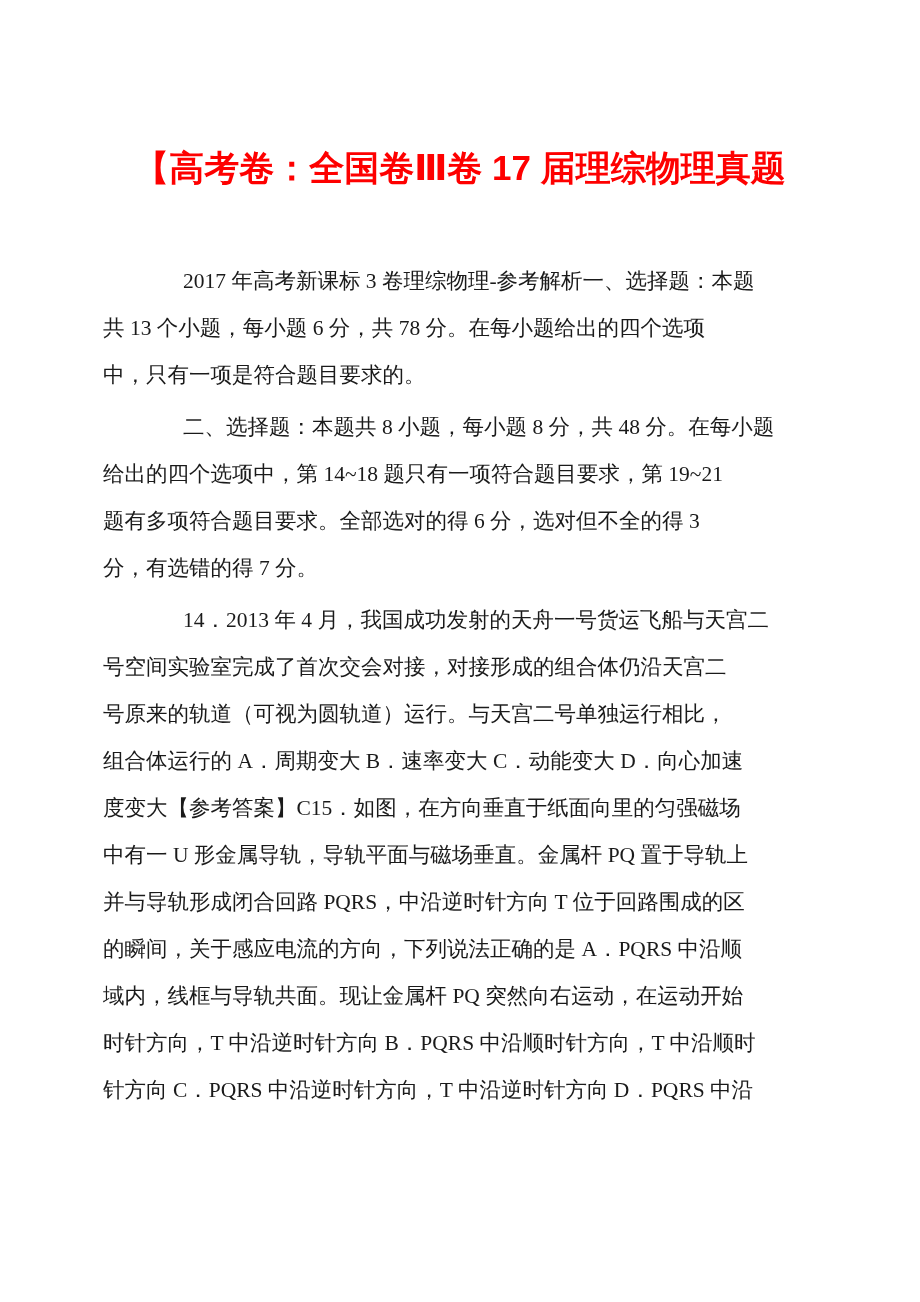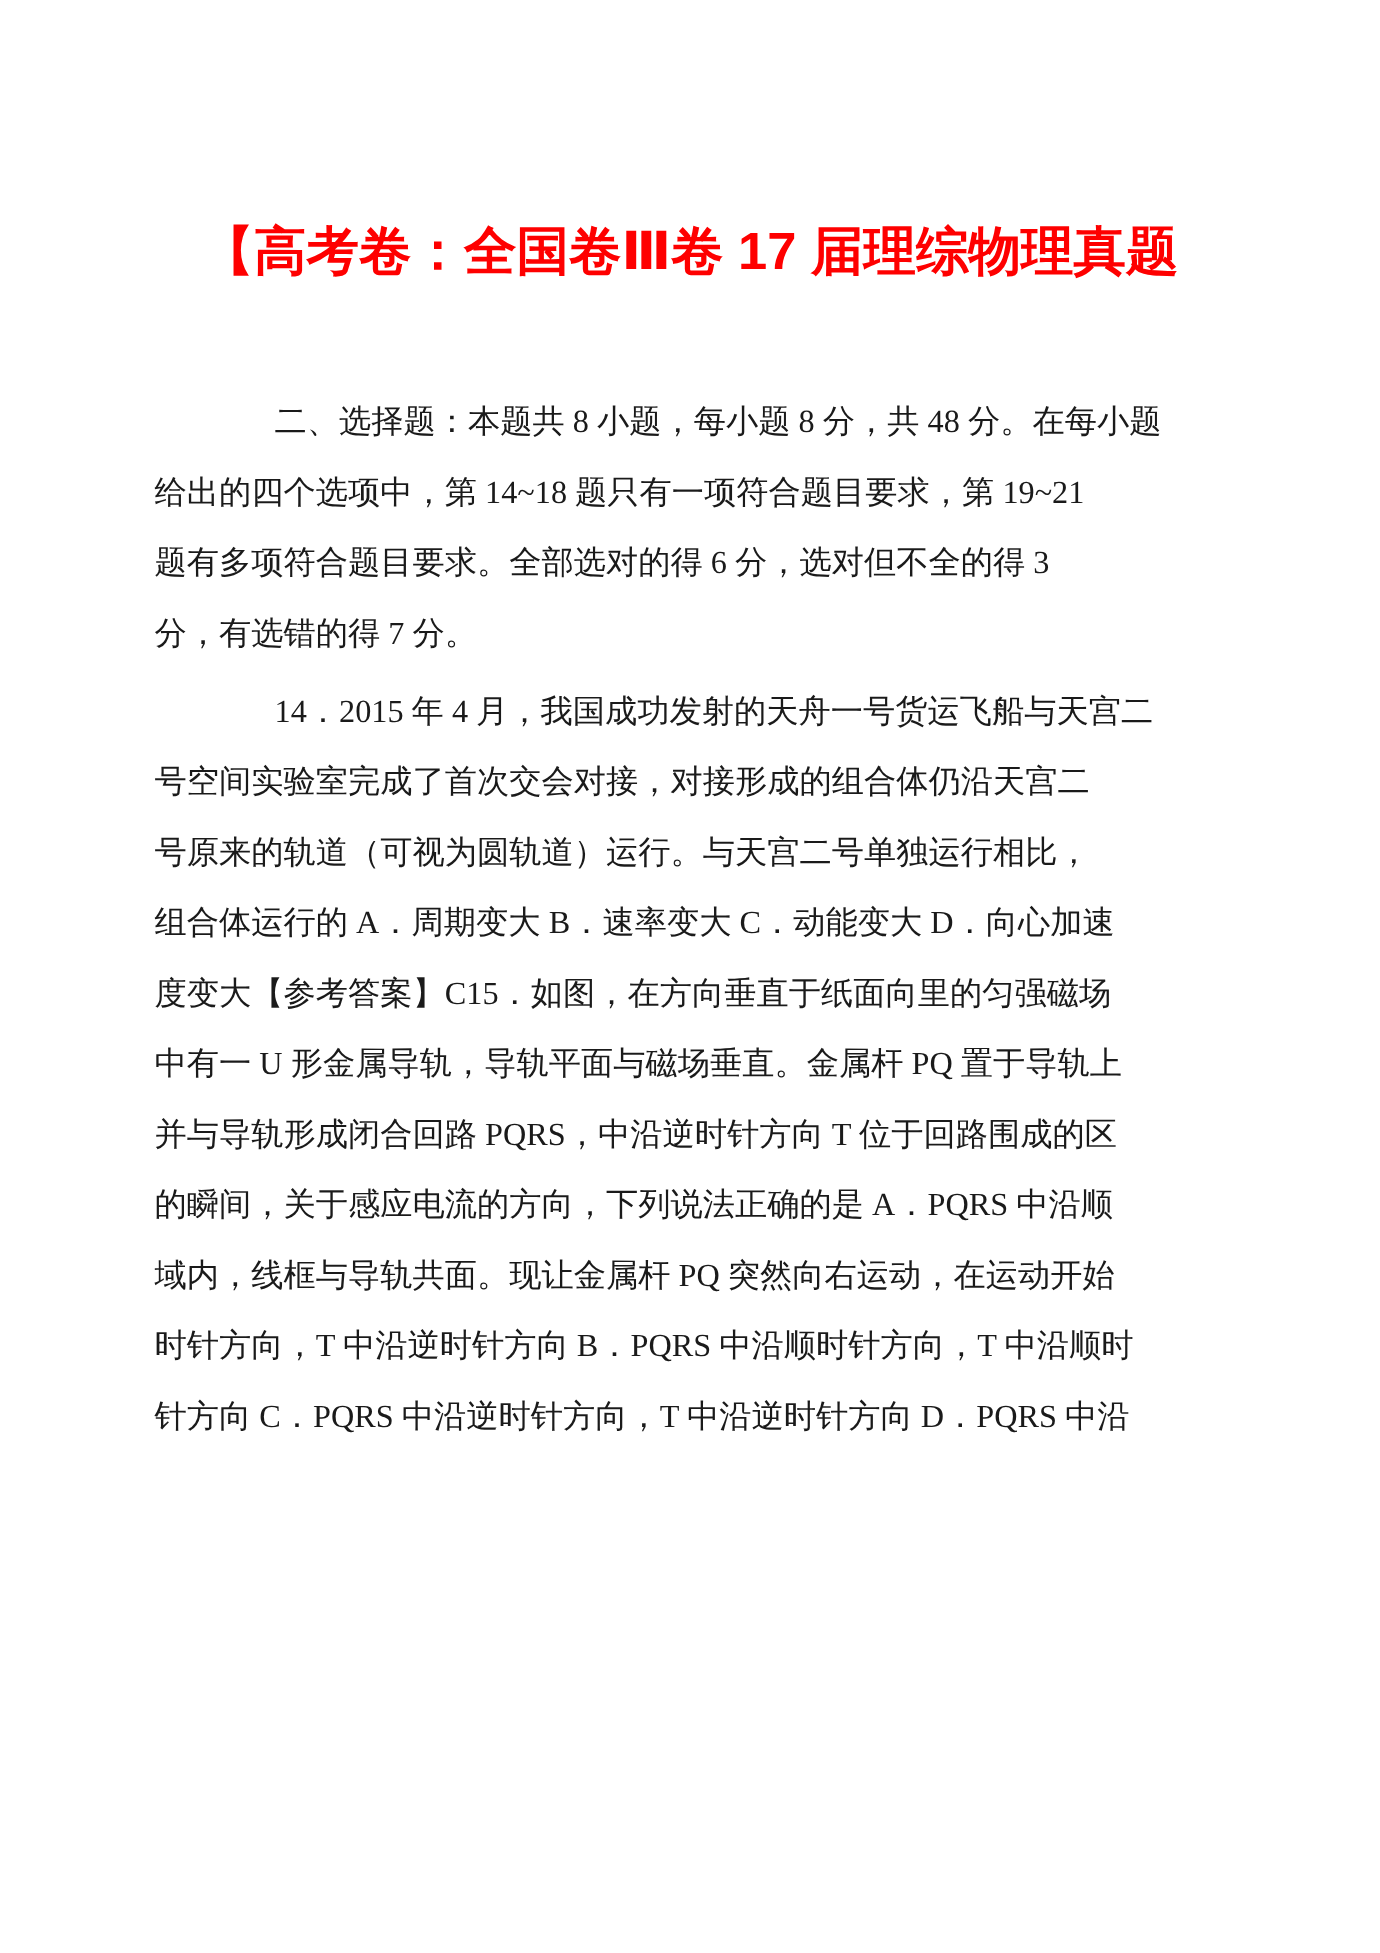--- a/index.html
+++ b/index.html
@@ -49,27 +49,32 @@
 </style>
 </head>
 <body>
 
 <div class="page">
 
   <h1 class="doc-title" style="color: rgb(254, 0, 0);">【高考卷：全国卷Ⅲ卷 17 届理综物理真题</h1>
 
   <div class="content" id="content">
       <div class="para">
+        <div class="line first">2017 年高考新课标 3 卷理综物理-参考解析一、选择题：本题</div>
+        <div class="line">共 13 个小题，每小题 6 分，共 78 分。在每小题给出的四个选项</div>
+        <div class="line">中，只有一项是符合题目要求的。</div>
+      </div>
+      <div class="para">
         <div class="line first">二、选择题：本题共 8 小题，每小题 8 分，共 48 分。在每小题</div>
         <div class="line">给出的四个选项中，第 14~18 题只有一项符合题目要求，第 19~21</div>
         <div class="line">题有多项符合题目要求。全部选对的得 6 分，选对但不全的得 3</div>
         <div class="line">分，有选错的得 7 分。</div>
       </div>
       <div class="para">
-        <div class="line first">14．2015 年 4 月，我国成功发射的天舟一号货运飞船与天宫二</div>
+        <div class="line first">14．2013 年 4 月，我国成功发射的天舟一号货运飞船与天宫二</div>
         <div class="line">号空间实验室完成了首次交会对接，对接形成的组合体仍沿天宫二</div>
         <div class="line">号原来的轨道（可视为圆轨道）运行。与天宫二号单独运行相比，</div>
         <div class="line">组合体运行的 A．周期变大 B．速率变大 C．动能变大 D．向心加速</div>
         <div class="line">度变大【参考答案】C15．如图，在方向垂直于纸面向里的匀强磁场</div>
         <div class="line">中有一 U 形金属导轨，导轨平面与磁场垂直。金属杆 PQ 置于导轨上</div>
         <div class="line">并与导轨形成闭合回路 PQRS，中沿逆时针方向 T 位于回路围成的区</div>
         <div class="line">的瞬间，关于感应电流的方向，下列说法正确的是 A．PQRS 中沿顺</div>
         <div class="line">域内，线框与导轨共面。现让金属杆 PQ 突然向右运动，在运动开始</div>
         <div class="line">时针方向，T 中沿逆时针方向 B．PQRS 中沿顺时针方向，T 中沿顺时</div>
         <div class="line">针方向 C．PQRS 中沿逆时针方向，T 中沿逆时针方向 D．PQRS 中沿</div>

